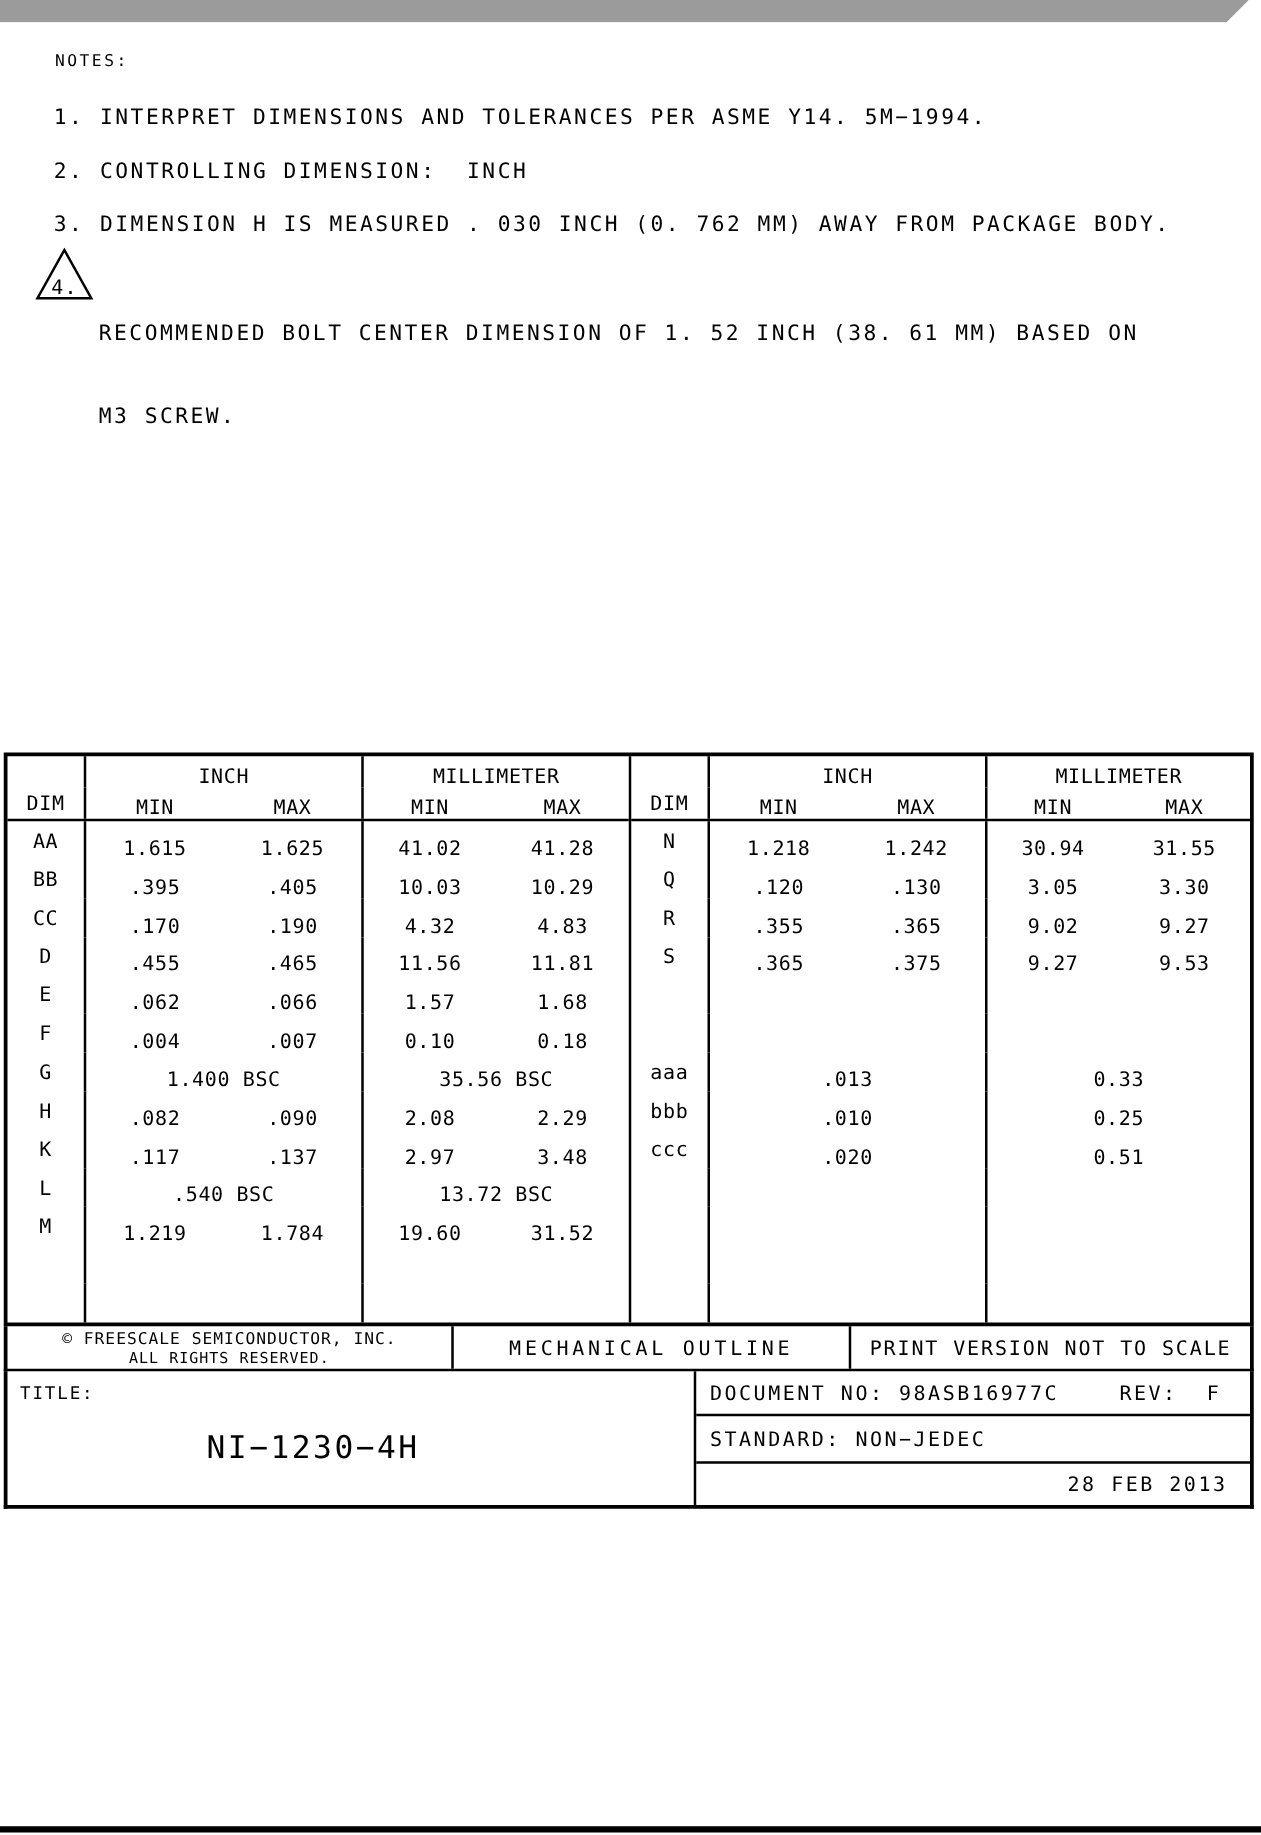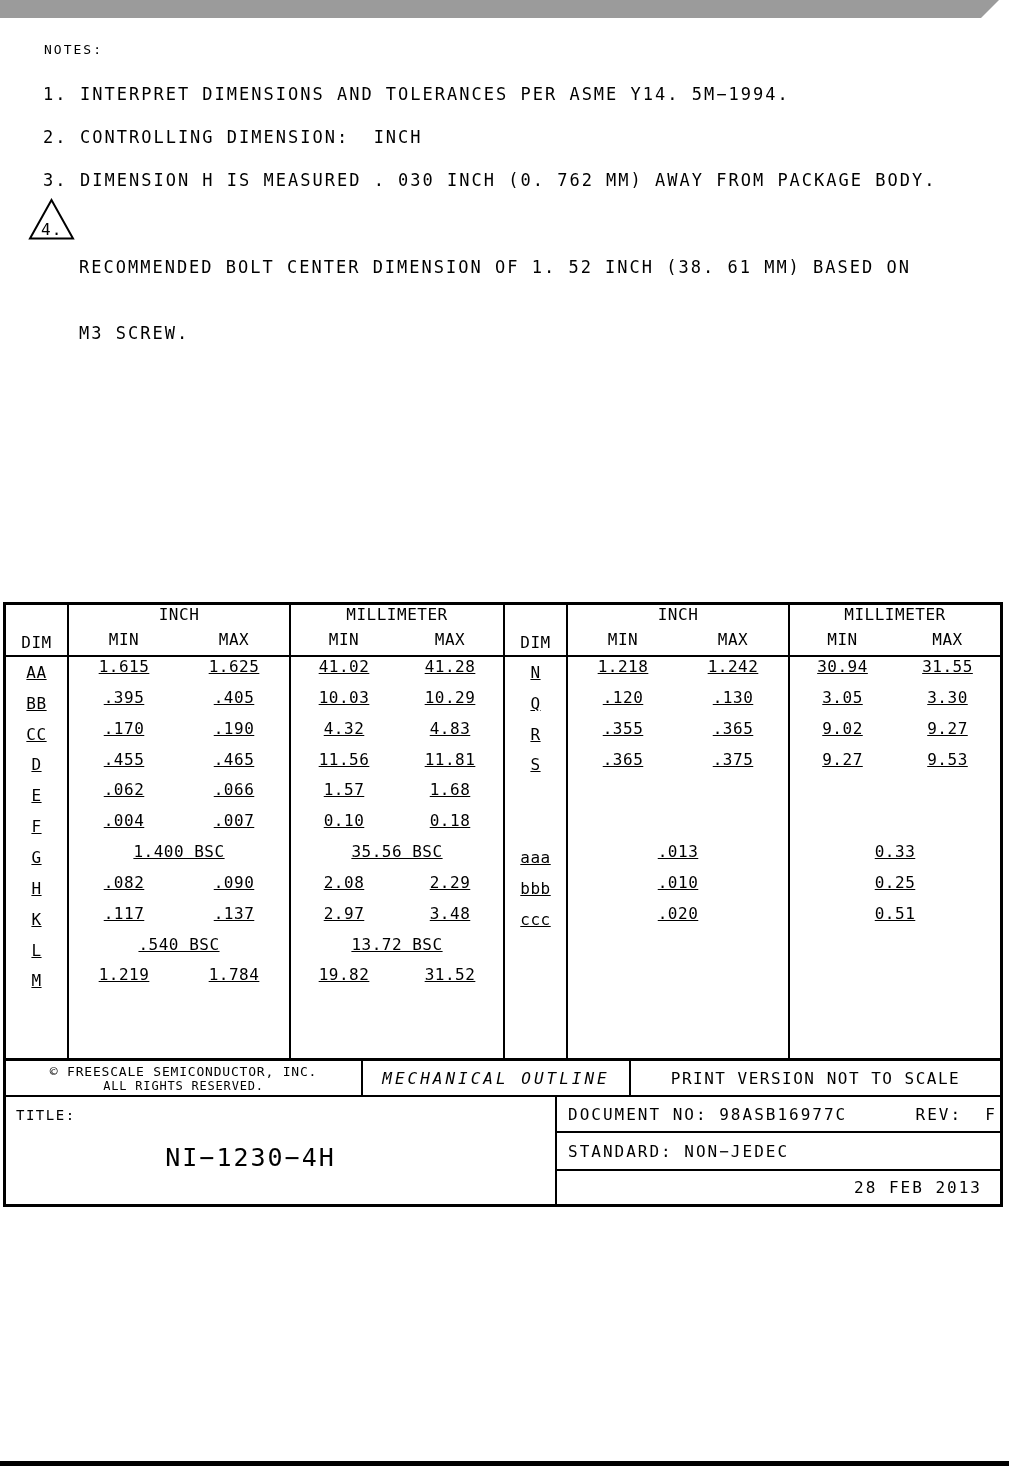--- a/index.html
+++ b/index.html
@@ -20,46 +20,46 @@
   .flag-tri{position:absolute;left:28px;top:198px;}
   .flag-tri text{font-size:16px;letter-spacing:1px;font-family:"DejaVu Sans Mono",monospace;}
   
   .dimtable{position:absolute;left:3px;top:602px;width:1000px;height:459px;
     border:3px solid #000;box-sizing:border-box;display:flex;font-size:16px;letter-spacing:.5px;}
   .half{width:497px;box-sizing:border-box;display:flex;flex-direction:column;}
   .half-right{border-left:2px solid #000;}
   .hhead{height:52px;box-sizing:border-box;border-bottom:2px solid #000;display:flex;flex-direction:column;flex:none;}
   .hrow{flex:1;display:flex;}
   .hbody{flex:1;display:flex;flex-direction:column;}
-  .trow{flex:1;display:flex;text-decoration:underline;}
+  .trow{flex:1;display:flex;}
   .cdim{width:61px;flex:none;display:flex;align-items:center;justify-content:center;box-sizing:border-box;}
-  .cgroup{display:flex;align-items:flex-start;box-sizing:border-box;}
+  .cgroup{display:flex;align-items:flex-end;box-sizing:border-box;}
   .cinch{width:222px;flex:none;border-left:2px solid #000;}
   .cmm{flex:1;border-left:2px solid #000;}
   .csub{width:50%;text-align:center;}
   .cspan{width:100%;text-align:center;}
   .hlabel{width:100%;text-align:center;}
   
   .tb-rowA{position:absolute;left:3px;top:1061px;width:1000px;height:36px;box-sizing:border-box;
     border-left:3px solid #000;border-right:3px solid #000;border-bottom:2px solid #000;display:flex;}
   .tb-copy{width:357px;flex:none;box-sizing:border-box;border-right:2px solid #000;
     display:flex;flex-direction:column;align-items:center;justify-content:center;text-align:center;}
   .tb-copy .l1{font-size:13px;line-height:15px;letter-spacing:.8px;white-space:pre;}
   .tb-copy .l2{font-size:12px;line-height:14px;letter-spacing:.8px;white-space:pre;}
-  .tb-mech{width:268px;flex:none;box-sizing:border-box;border-right:2px solid #000;
-    display:flex;align-items:center;justify-content:center;font-size:16px;letter-spacing:3px;white-space:pre;font-style:italic;}
+  .tb-mech{width:318px;flex:none;box-sizing:border-box;border-right:2px solid #000;
+    display:flex;align-items:center;justify-content:center;font-size:16px;letter-spacing:3px;white-space:pre;}
   .tb-print{flex:1;display:flex;align-items:center;justify-content:center;font-size:16px;letter-spacing:1.5px;white-space:pre;}
   .tb-rowB{position:absolute;left:3px;top:1097px;width:1000px;height:110px;box-sizing:border-box;
     border-left:3px solid #000;border-right:3px solid #000;border-bottom:3px solid #000;display:flex;}
   .tb-title-cell{width:551px;flex:none;box-sizing:border-box;border-right:2px solid #000;position:relative;}
   .tb-title-label{position:absolute;left:10px;top:10px;font-size:14px;letter-spacing:1.5px;white-space:pre;}
   .tb-title{position:absolute;left:-30px;top:46px;width:100%;text-align:center;font-size:25px;letter-spacing:2px;white-space:pre;}
   .tb-right{flex:1;display:flex;flex-direction:column;font-size:16px;letter-spacing:2px;white-space:pre;}
   .tb-doc{height:36px;box-sizing:border-box;border-bottom:2px solid #000;display:flex;align-items:center;
-    justify-content:space-between;padding:0 3px 0 11px;}
+    justify-content:space-between;padding:0 23px 0 11px;}
   .tb-std{height:38px;box-sizing:border-box;border-bottom:2px solid #000;display:flex;align-items:center;padding-left:11px;}
   .tb-date{flex:1;display:flex;align-items:center;justify-content:flex-end;padding-right:18px;}
   
   .bottomrule{position:absolute;left:0;top:1461px;width:1009px;height:5px;background:#000;}
 </style>
 </head>
 <body>
 
 <div class="banner" style="background: rgb(155, 155, 155);"></div>
 
@@ -219,21 +219,21 @@
             <div class="cspan">13.72 BSC</div>
           </div>
         </div>
         <div class="trow">
           <div class="cdim">M</div>
           <div class="cgroup cinch">
             <div class="csub">1.219</div>
             <div class="csub">1.784</div>
           </div>
           <div class="cgroup cmm">
-            <div class="csub">19.82</div>
+            <div class="csub">19.60</div>
             <div class="csub">31.52</div>
           </div>
         </div>
         <div class="trow">
           <div class="cdim"></div>
           <div class="cgroup cinch"></div>
           <div class="cgroup cmm"></div>
         </div>
         <div class="trow">
           <div class="cdim"></div>

